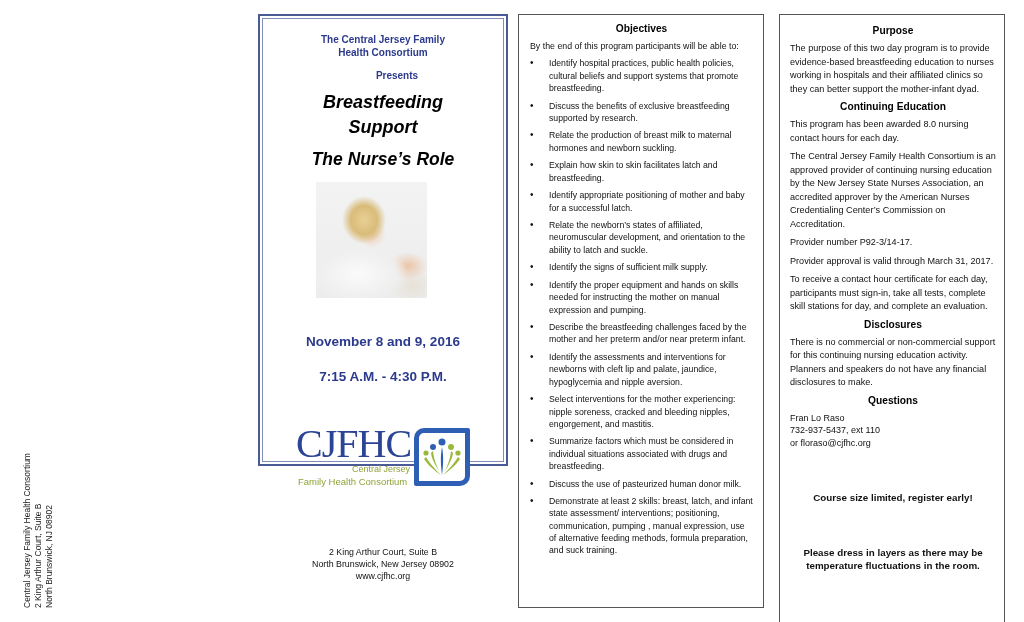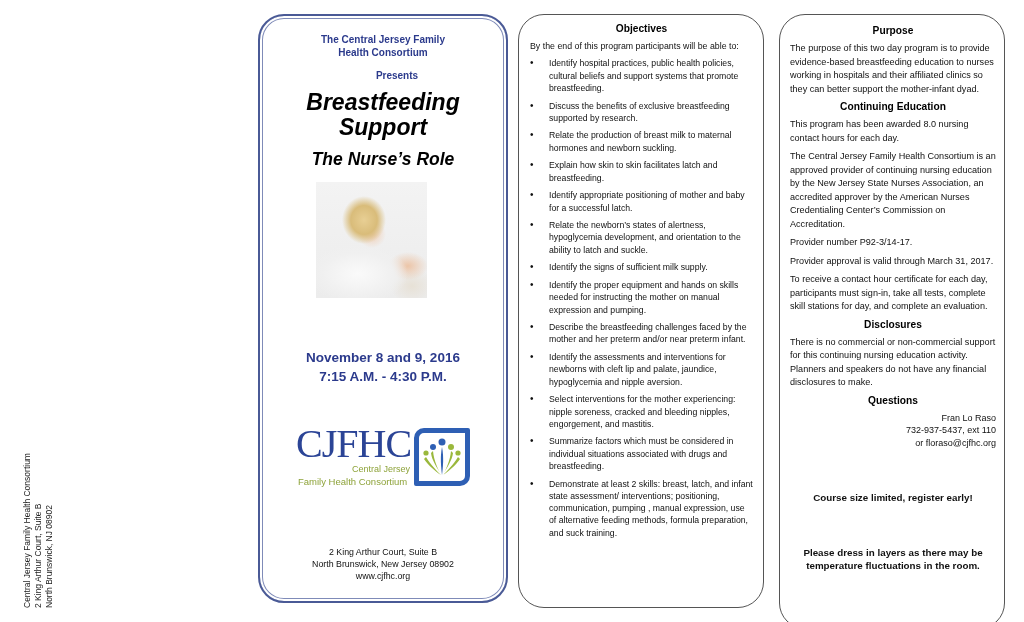--- a/index.html
+++ b/index.html
@@ -11,23 +11,23 @@
       position: absolute;
       left: 22px; top: 408px;
       width: 200px; height: 40px;
       transform-origin: 0 0;
       transform: translate(0, 200px) rotate(-90deg);
       font-size: 8.5px; line-height: 11px; color: #222;
       white-space: nowrap;
     }
 
     
-    .panel { position: absolute; background: #fff; border-radius: 26px; }
+    .panel { position: absolute; background: #fff; }
     .panel-front {
-      left: 258px; top: 14px; width: 250px; height: 589px;
+      left: 258px; top: 14px; width: 250px; height: 452px;
       border: 2px solid #4a5a96;
       box-shadow: inset 0 0 0 2px #fff, inset 0 0 0 3px #7f8bb8;
       text-align: center;
     }
     .panel-mid {
       left: 518px; top: 14px; width: 246px; height: 594px;
       border: 1.5px solid #555;
       padding: 8px 10px 0 11px;
     }
     .panel-right {
@@ -37,39 +37,39 @@
     }
 
     
     .org-name {
       margin-top: 17px; color: #2b3a8c; font-weight: bold;
       font-size: 10px; line-height: 13px;
     }
     .presents { margin-top: 11px; color: #2b3a8c; font-weight: bold; font-size: 10px; padding-left: 28px; }
     .title {
       font-style: italic; font-weight: bold; color: #000;
-      font-size: 23px; line-height: 25px; margin-top: 9px;
+      font-size: 18px; line-height: 25px; margin-top: 9px;
     }
     .subtitle {
       font-style: italic; font-weight: bold; color: #000;
       font-size: 17.5px; margin-top: 9px;
     }
     .photo {
       position: absolute; left: 56px; top: 166px; width: 111px; height: 116px;
       background:
         radial-gradient(ellipse 22px 24px at 48px 38px, #e8cf94 0%, #d9bc7a 60%, rgba(217,188,122,0) 100%),
         radial-gradient(ellipse 14px 14px at 56px 52px, #efcdb3 0%, rgba(239,205,179,0) 100%),
         radial-gradient(ellipse 50px 30px at 42px 92px, #fafafa 0%, #f0f0f0 70%, rgba(240,240,240,0) 100%),
         radial-gradient(ellipse 20px 14px at 92px 84px, #ecc5a8 0%, rgba(236,197,168,0) 100%),
         radial-gradient(ellipse 22px 18px at 96px 104px, #e7e1d6 0%, rgba(231,225,214,0) 100%),
         linear-gradient(180deg, #f3f3f3 0%, #ececec 100%);
     }
     .date {
       position: absolute; left: 0; right: 0; top: 318px;
-      color: #2b3a8c; font-weight: bold; font-size: 13.5px; margin-top: 16px;
+      color: #2b3a8c; font-weight: bold; font-size: 13.5px;
     }
     .time {
       position: absolute; left: 0; right: 0; top: 353px;
       color: #2b3a8c; font-weight: bold; font-size: 13.5px;
     }
     .logo {
       position: absolute; left: 36px; top: 408px; width: 176px; height: 64px;
     }
     .logo-letters {
       position: absolute; left: 0; top: 0;
@@ -99,21 +99,21 @@
     .intro { font-size: 8.8px; line-height: 12.4px; margin-bottom: 5px; }
     ul.objectives { list-style: none; }
     ul.objectives li {
       position: relative; padding-left: 19px;
       font-size: 8.7px; line-height: 12.3px; margin-bottom: 5.3px;
     }
     ul.objectives li::before {
       content: "\2022"; position: absolute; left: 0; top: 0; font-size: 10px;
     }
     .para { font-size: 9.1px; line-height: 13.5px; margin-bottom: 5px; }
-    .contact { font-size: 9px; line-height: 12.6px; text-align: right; margin-bottom: 4px; }
+    .contact { font-size: 9px; line-height: 12.6px; text-align: left; margin-bottom: 4px; }
     .bold-note { font-weight: bold; font-size: 9.8px; line-height: 13px; text-align: center; margin-bottom: 4px; margin-top: 42px; }
     .right-h2 { margin-top: 2px; }
   </style>
 </head>
 <body>
 
 <div class="mail-address">
   <div>Central Jersey Family Health Consortium</div>
   <div>2 King Arthur Court, Suite B</div>
   <div>North Brunswick, NJ  08902</div>
@@ -165,27 +165,28 @@
 
 <div class="panel panel-mid">
   <h2>Objectives</h2>
   <p class="intro">By the end of this program participants will be able to:</p>
   <ul class="objectives">
     <li>Identify hospital practices, public health policies, cultural beliefs and support systems that promote breastfeeding.</li>
     <li>Discuss the benefits of exclusive breastfeeding supported by research.</li>
     <li>Relate the production of breast milk to maternal hormones and newborn suckling.</li>
     <li>Explain how skin to skin facilitates latch and breastfeeding.</li>
     <li>Identify appropriate positioning of mother and baby for a successful latch.</li>
-    <li>Relate the newborn’s states of alertness, hypoglycemia development, and orientation to the ability to latch and suckle.</li>
+    <li>Relate the newborn’s states of affiliated, neuromuscular development, and orientation to the ability to latch and suckle.</li>
     <li>Identify the signs of sufficient milk supply.</li>
     <li>Identify the proper equipment and hands on skills needed for instructing the mother on manual expression and pumping.</li>
     <li>Describe the breastfeeding challenges faced by the mother and her preterm and/or near preterm infant.</li>
     <li>Identify the assessments and interventions for newborns with cleft lip and palate, jaundice, hypoglycemia and nipple aversion.</li>
     <li>Select interventions for the mother experiencing: nipple soreness, cracked and bleeding nipples, engorgement, and mastitis.</li>
     <li>Summarize factors which must be considered in individual situations associated with drugs and breastfeeding.</li>
+    <li>Discuss the use of pasteurized human donor milk.</li>
     <li>Demonstrate at least 2 skills: breast, latch, and infant state  assessment/ interventions; positioning, communication, pumping , manual expression, use of  alternative feeding methods, formula preparation, and  suck  training.</li>
   </ul>
 </div>
 
 <div class="panel panel-right">
   <h2 class="right-h2">Purpose</h2>
   <p class="para">The purpose of this two day program is to provide evidence-based breastfeeding education to nurses working in hospitals and their affiliated clinics so they can better support the mother-infant dyad.</p>
 
   <h2>Continuing Education</h2>
   <p class="para">This program has been awarded 8.0 nursing contact hours for each day.</p>

